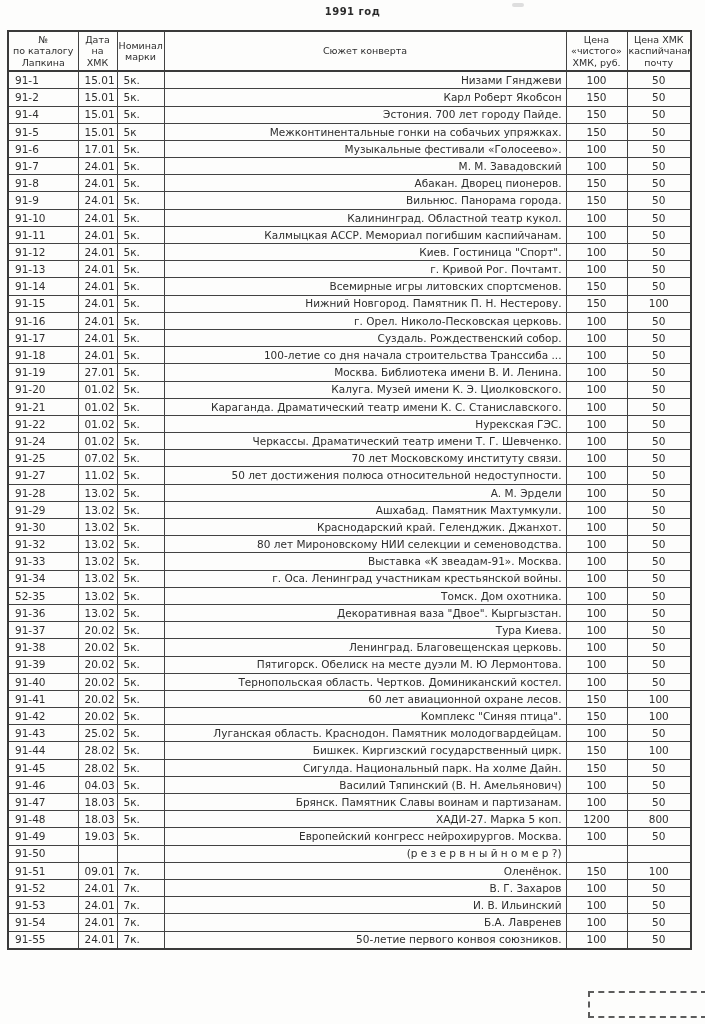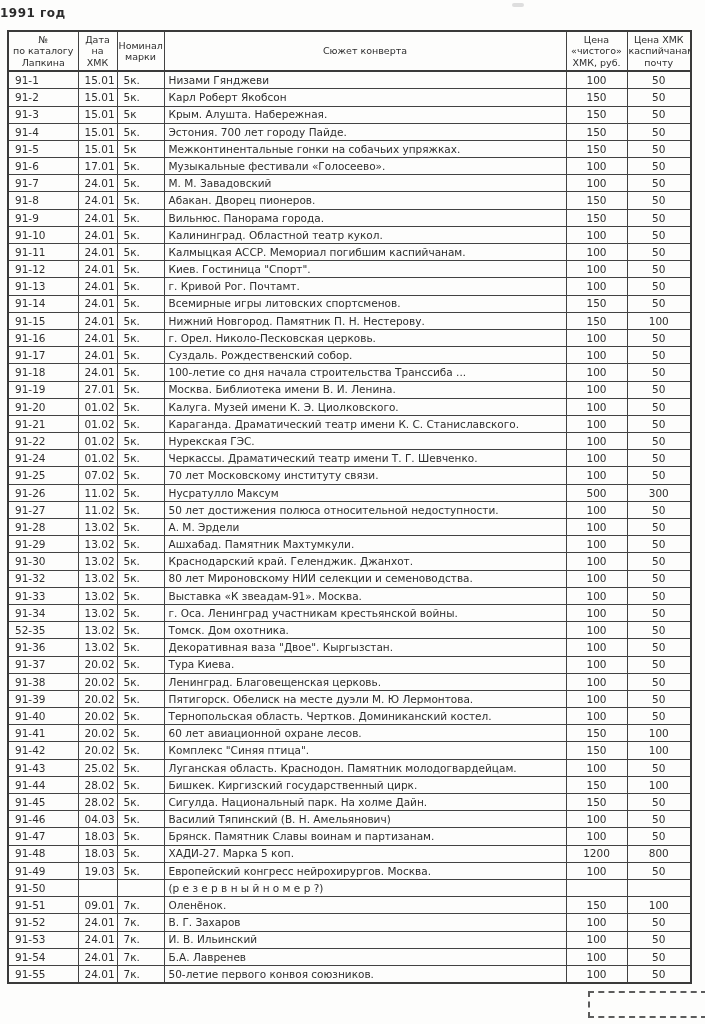--- a/index.html
+++ b/index.html
@@ -7,21 +7,21 @@
     width:705px; height:1024px;
     background:#ffffff;
     font-family:"DejaVu Sans","Liberation Sans",sans-serif;
   }
   .page {
     position:relative; width:705px; height:1024px;
     background:#fdfdfc; overflow:hidden;
   }
   .title {
     position:absolute; top:6px; left:0; width:100%;
-    text-align:left; font-size:12px; font-weight:bold;
+    text-align:center; font-size:10px; font-weight:bold;
     color:#2b2b2b; letter-spacing:.5px;
   }
   .smudge {
     position:absolute; left:512px; top:3px; width:12px; height:4px;
     background:#c9c9c9; opacity:.6; border-radius:2px;
   }
   table.catalog {
     position:absolute; left:7px; top:30px; width:683px;
     border-collapse:collapse; table-layout:fixed;
     border:2px solid #3a3a3a;
@@ -34,21 +34,21 @@
   .catalog th {
     font-size:9.5px; font-weight:normal; text-align:center;
     vertical-align:middle; padding:2px 1px; height:34px;
     line-height:1.2; white-space:pre-line; border-bottom:2px solid #3a3a3a;
   }
   .catalog td {
     font-size:10.5px; height:16.2px; line-height:1;
     padding:0 4px; vertical-align:middle; white-space:nowrap;
   }
   td.c-num, td.c-date, td.c-nom { text-align:left; padding-left:6px; }
-  td.c-subj { text-align:left; }
+  td.c-subj { text-align:right; }
   td.c-p1, td.c-p2 { text-align:center; font-size:10.5px; }
   .marquee {
     position:absolute; left:588px; top:991px; width:117px; height:23px;
     border-top:2px dashed #5c5c5c;
     border-left:2px dashed #5c5c5c;
     border-bottom:2px dashed #5c5c5c;
     border-right:0;
     pointer-events:none;
   }
 </style>
@@ -97,28 +97,20 @@
         </tr>
         <tr>
           <td class="c-num">91-2</td>
           <td class="c-date">15.01</td>
           <td class="c-nom">5к.</td>
           <td class="c-subj">Карл Роберт Якобсон</td>
           <td class="c-p1">150</td>
           <td class="c-p2">50</td>
         </tr>
         <tr>
-          <td class="c-num">91-3</td>
-          <td class="c-date">15.01</td>
-          <td class="c-nom">5к</td>
-          <td class="c-subj">Крым. Алушта. Набережная.</td>
-          <td class="c-p1">150</td>
-          <td class="c-p2">50</td>
-        </tr>
-        <tr>
           <td class="c-num">91-4</td>
           <td class="c-date">15.01</td>
           <td class="c-nom">5к.</td>
           <td class="c-subj">Эстония. 700 лет городу Пайде.</td>
           <td class="c-p1">150</td>
           <td class="c-p2">50</td>
         </tr>
         <tr>
           <td class="c-num">91-5</td>
           <td class="c-date">15.01</td>
@@ -271,28 +263,20 @@
           <td class="c-p1">100</td>
           <td class="c-p2">50</td>
         </tr>
         <tr>
           <td class="c-num">91-25</td>
           <td class="c-date">07.02</td>
           <td class="c-nom">5к.</td>
           <td class="c-subj">70 лет Московскому институту связи.</td>
           <td class="c-p1">100</td>
           <td class="c-p2">50</td>
-        </tr>
-        <tr>
-          <td class="c-num">91-26</td>
-          <td class="c-date">11.02</td>
-          <td class="c-nom">5к.</td>
-          <td class="c-subj">Нусратулло Максум</td>
-          <td class="c-p1">500</td>
-          <td class="c-p2">300</td>
         </tr>
         <tr>
           <td class="c-num">91-27</td>
           <td class="c-date">11.02</td>
           <td class="c-nom">5к.</td>
           <td class="c-subj">50 лет достижения полюса относительной недоступности.</td>
           <td class="c-p1">100</td>
           <td class="c-p2">50</td>
         </tr>
         <tr>

